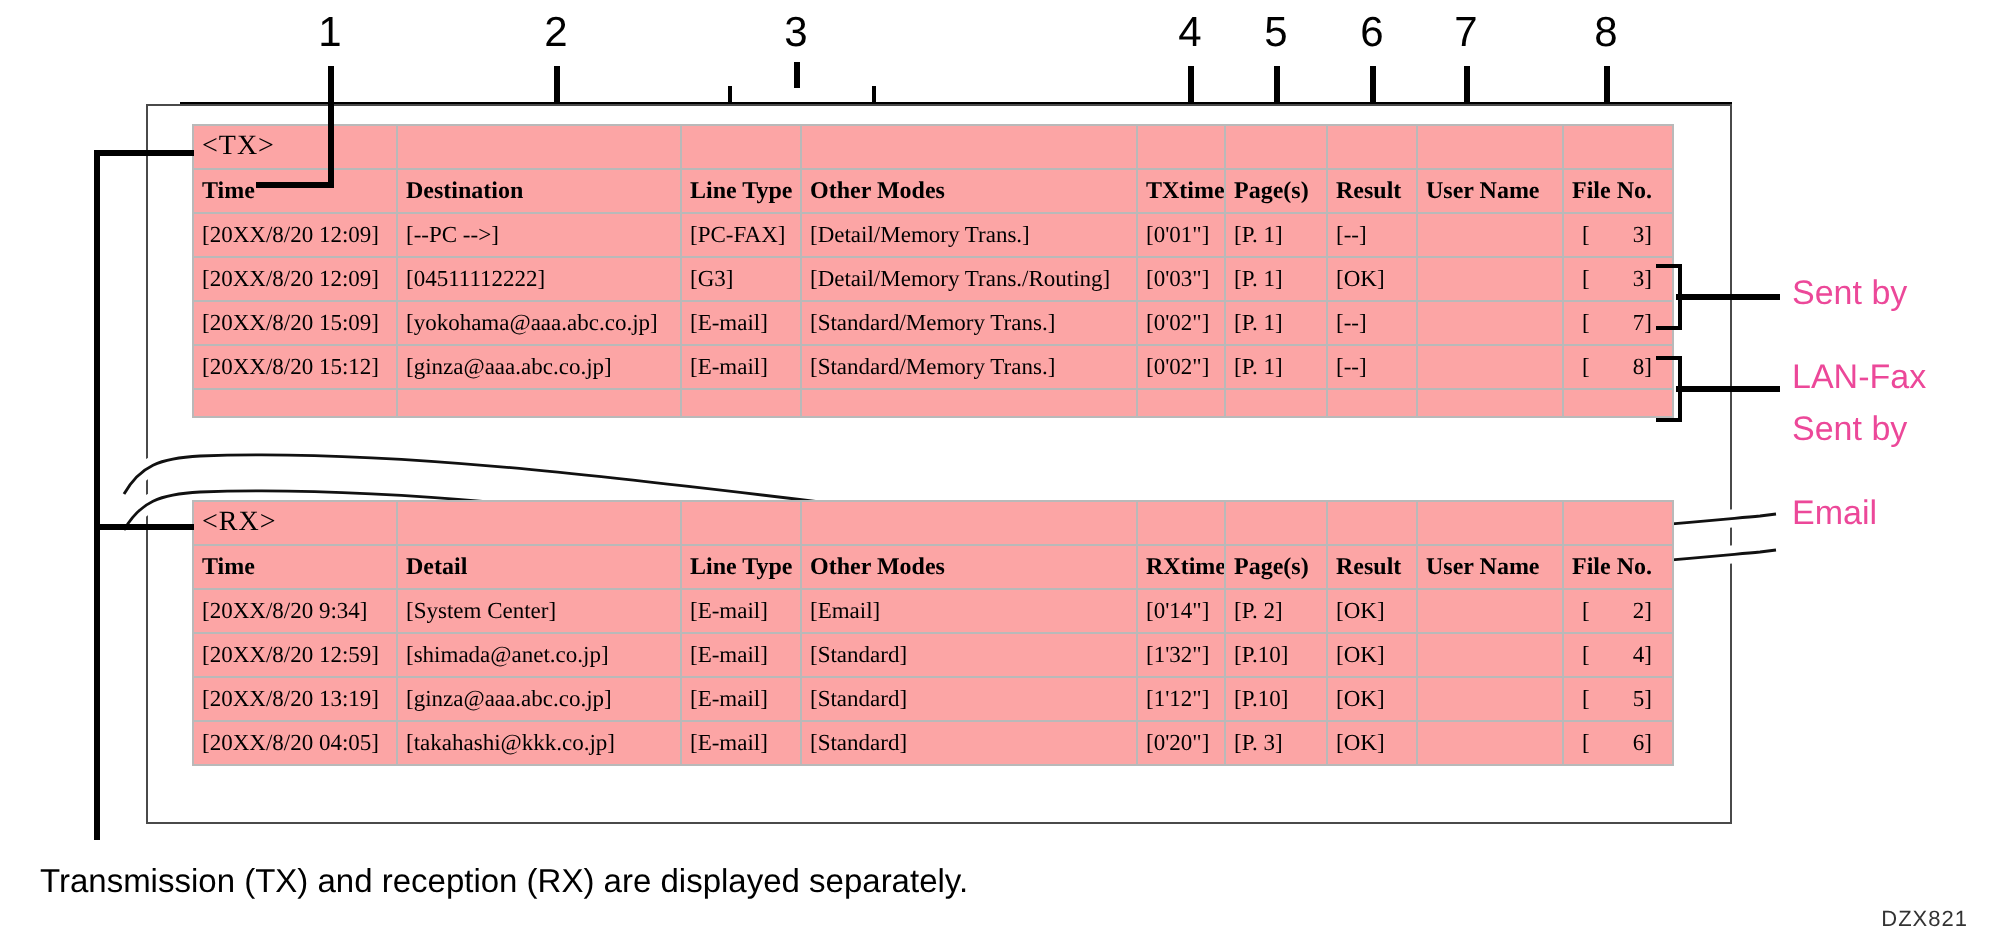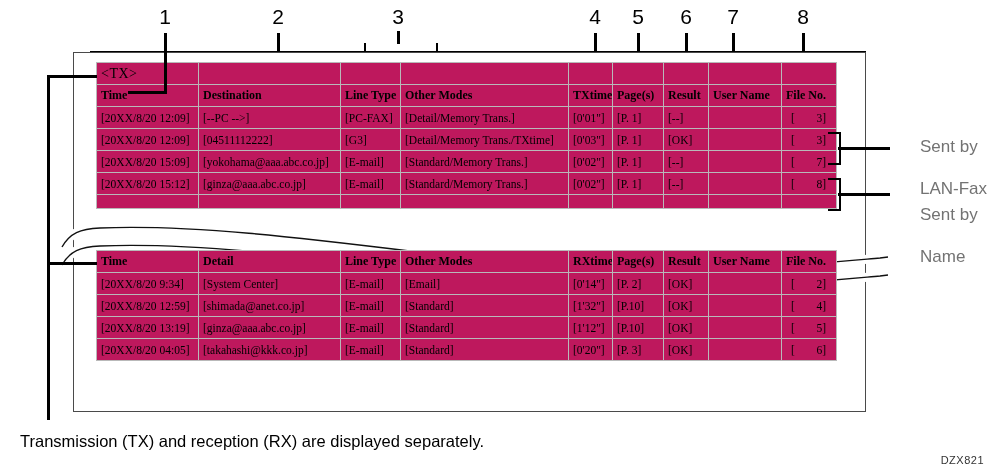--- a/index.html
+++ b/index.html
@@ -54,21 +54,21 @@
     box-sizing:border-box;
   }
 
   
   .fax-table{
     position:absolute;
     border-collapse:collapse;
     font-family:"Liberation Serif", serif;
     font-size:11.5px;
     color:#000;
-    background:#be185d;
+    background:#fca5a5;
     table-layout:fixed;
   }
   .fax-table td, .fax-table th{
     border:1px solid #b9b9b9;
     padding:0 4px;
     height:22px;
     text-align:left;
     font-weight:normal;
     white-space:nowrap;
     overflow:hidden;
@@ -101,24 +101,23 @@
     position:absolute;
     border:2.5px solid #000;
     border-left:none;
     box-sizing:border-box;
   }
   .rbracket-arm{position:absolute;height:3px;background:#000;}
   .right-label{
     position:absolute;
     font-family:"Liberation Sans", sans-serif;
     font-size:17px;
-    color:#737373;
+    color:#ec4899;
     line-height:21px;
     white-space:pre-line;
-    margin-left:24px;
   }
 
   
   .caption{
     position:absolute;
     left:20px;top:432px;
     font-family:"Liberation Sans", sans-serif;
     font-size:16.5px;
     color:#000;
   }
@@ -211,21 +210,21 @@
             <div class="fileno-wrap">
               <span>[</span>
               <span>3]</span>
             </div>
           </td>
       </tr>
       <tr>
         <td>[20XX/8/20  12:09]</td>
         <td>[04511112222]</td>
         <td>[G3]</td>
-        <td>[Detail/Memory Trans./TXtime]</td>
+        <td>[Detail/Memory Trans./Routing]</td>
         <td>[0'03"]</td>
         <td>[P. 1]</td>
         <td>[OK]</td>
         <td></td>
         <td class="cell-fileno">
             <div class="fileno-wrap">
               <span>[</span>
               <span>3]</span>
             </div>
           </td>
@@ -290,20 +289,31 @@
         <col style="width:60px">
       <col style="width:168px">
         <col style="width:44px">
         <col style="width:51px">
       <col style="width:45px">
         <col style="width:73px">
         <col style="width:55px">
     </colgroup>
     <tbody>
       <tr>
+        <td class="sect-label">&lt;RX&gt;</td>
+        <td></td>
+        <td></td>
+        <td></td>
+        <td></td>
+        <td></td>
+        <td></td>
+        <td></td>
+        <td></td>
+      </tr>
+      <tr>
         <th>Time</th>
         <th>Detail</th>
         <th>Line Type</th>
         <th>Other Modes</th>
         <th>RXtime</th>
         <th>Page(s)</th>
         <th>Result</th>
         <th>User Name</th>
         <th>File No.</th>
       </tr>
@@ -393,20 +403,20 @@
       <span>Sent by</span><br>
       <span>LAN-Fax</span>
     </div>
   </div>
 
   <div>
     <div class="rbracket" style="left:828px;top:178px;width:13px;height:33px;"></div>
     <div class="rbracket-arm" style="left:838px;top:193px;width:52px;"></div>
     <div class="right-label" style="left:896px;top:183px;">
       <span>Sent by</span><br>
-      <span>Name</span>
+      <span>Email</span>
     </div>
   </div>
 
   <div class="caption">Transmission (TX) and reception (RX) are displayed separately.</div>
   <div class="dzcode">DZX821</div>
 
 </div>
 
 </body></html>

